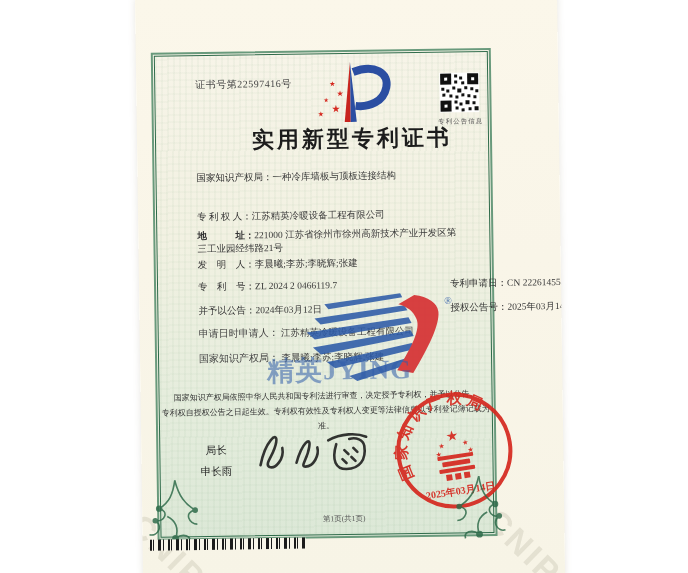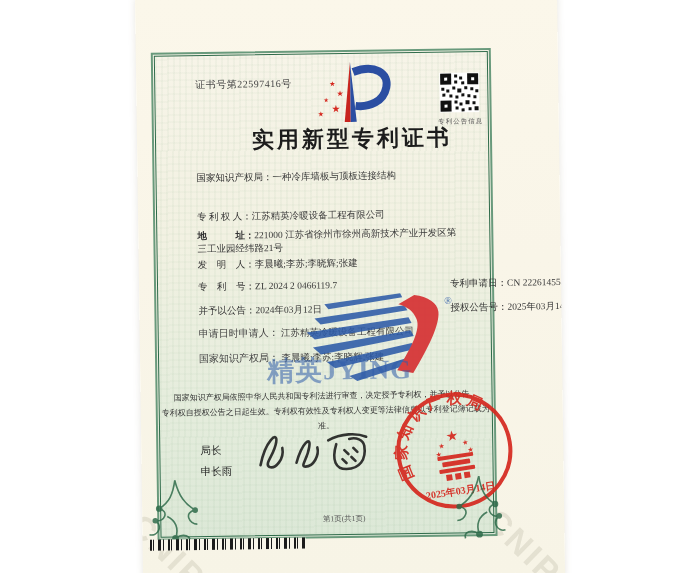--- a/index.html
+++ b/index.html
@@ -38,21 +38,21 @@
     position:absolute;left:98px;top:72px;font-size:22px;font-weight:bold;color:#1c1c1c;
     letter-spacing:3px;white-space:nowrap;
   }
   .row{position:absolute;left:42px;font-size:9.5px;white-space:nowrap;color:#3a3a3a;}
   .row .lab{color:#333;}
   .row.wrap{white-space:normal;width:268px;line-height:13px;}
   .row.wrap .lab{float:left;font-weight:bold;}
   .col2{position:absolute;left:252px;top:0;white-space:nowrap;}
   .smalllab{font-size:10px;color:#444;}
   .legal{position:absolute;left:4px;top:336px;width:328px;text-align:center;font-size:8px;line-height:15px;color:#343434;}
-  .signatory{position:absolute;left:42px;top:386px;font-size:10.5px;line-height:21px;color:#222;}
+  .signatory{position:absolute;left:42px;top:386px;font-size:10.5px;line-height:21px;color:#222;text-align:center;}
   .signature{position:absolute;left:86px;top:368px;width:140px;height:58px;}
   .seal{position:absolute;left:234px;top:338px;width:124px;height:124px;transform:rotate(-8deg);opacity:.92;}
   .footer-page{position:absolute;left:118px;top:462px;width:134px;text-align:center;font-size:7.5px;color:#555;}
   .ornament{position:absolute;width:58px;height:66px;}
   .orn-bl{left:-14px;top:424px;}
   .orn-br{right:-14px;top:424px;transform:scale(-1,1);}
   .brandmark{position:absolute;left:140px;top:238px;width:160px;height:102px;opacity:.88;pointer-events:none;}
   .brandtext{
     position:absolute;left:110px;top:300px;font-size:27px;font-weight:bold;letter-spacing:1px;
     color:rgba(47,92,170,.55);font-family:"Liberation Serif","DejaVu Serif",serif;white-space:nowrap;

